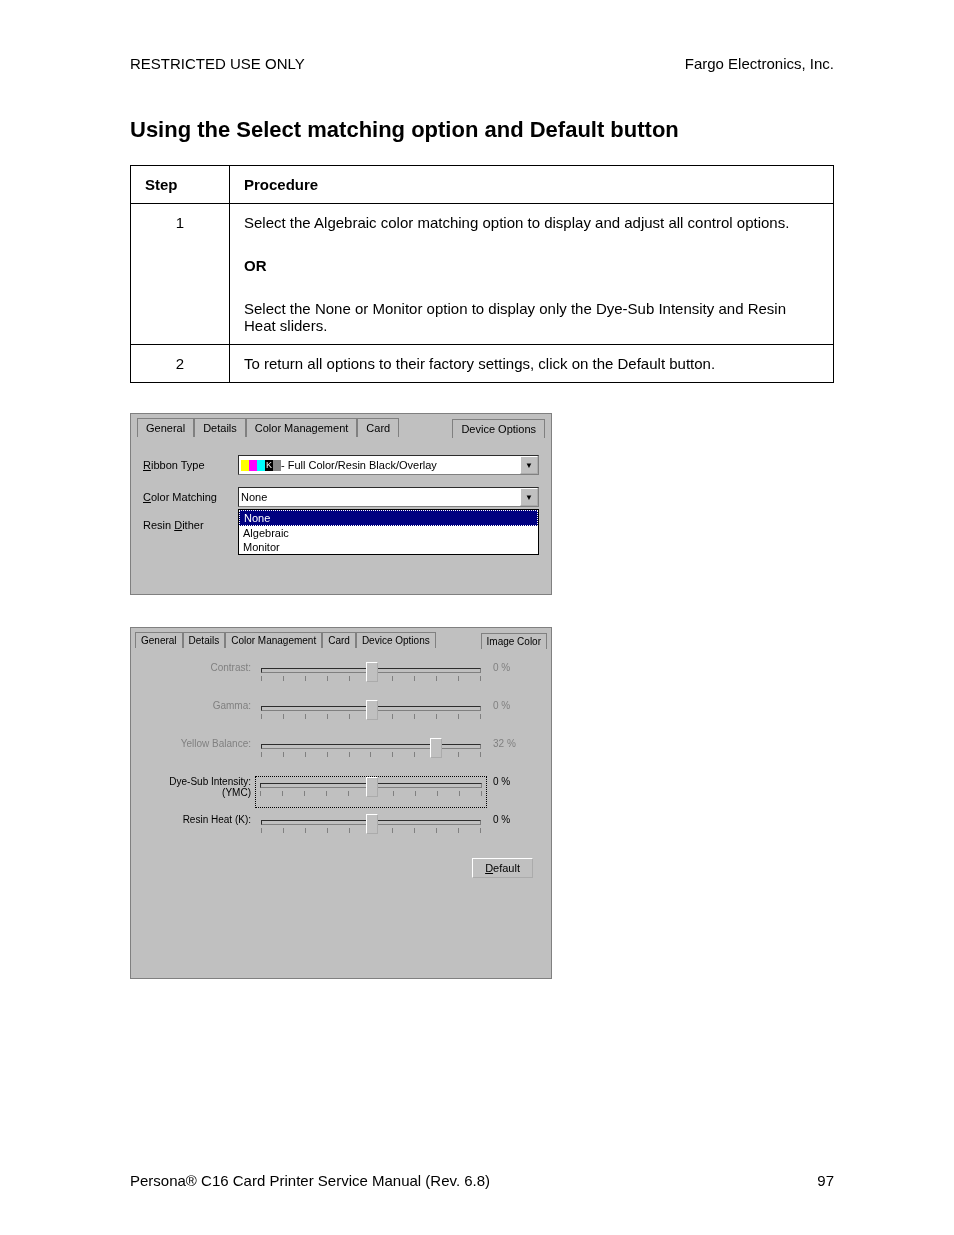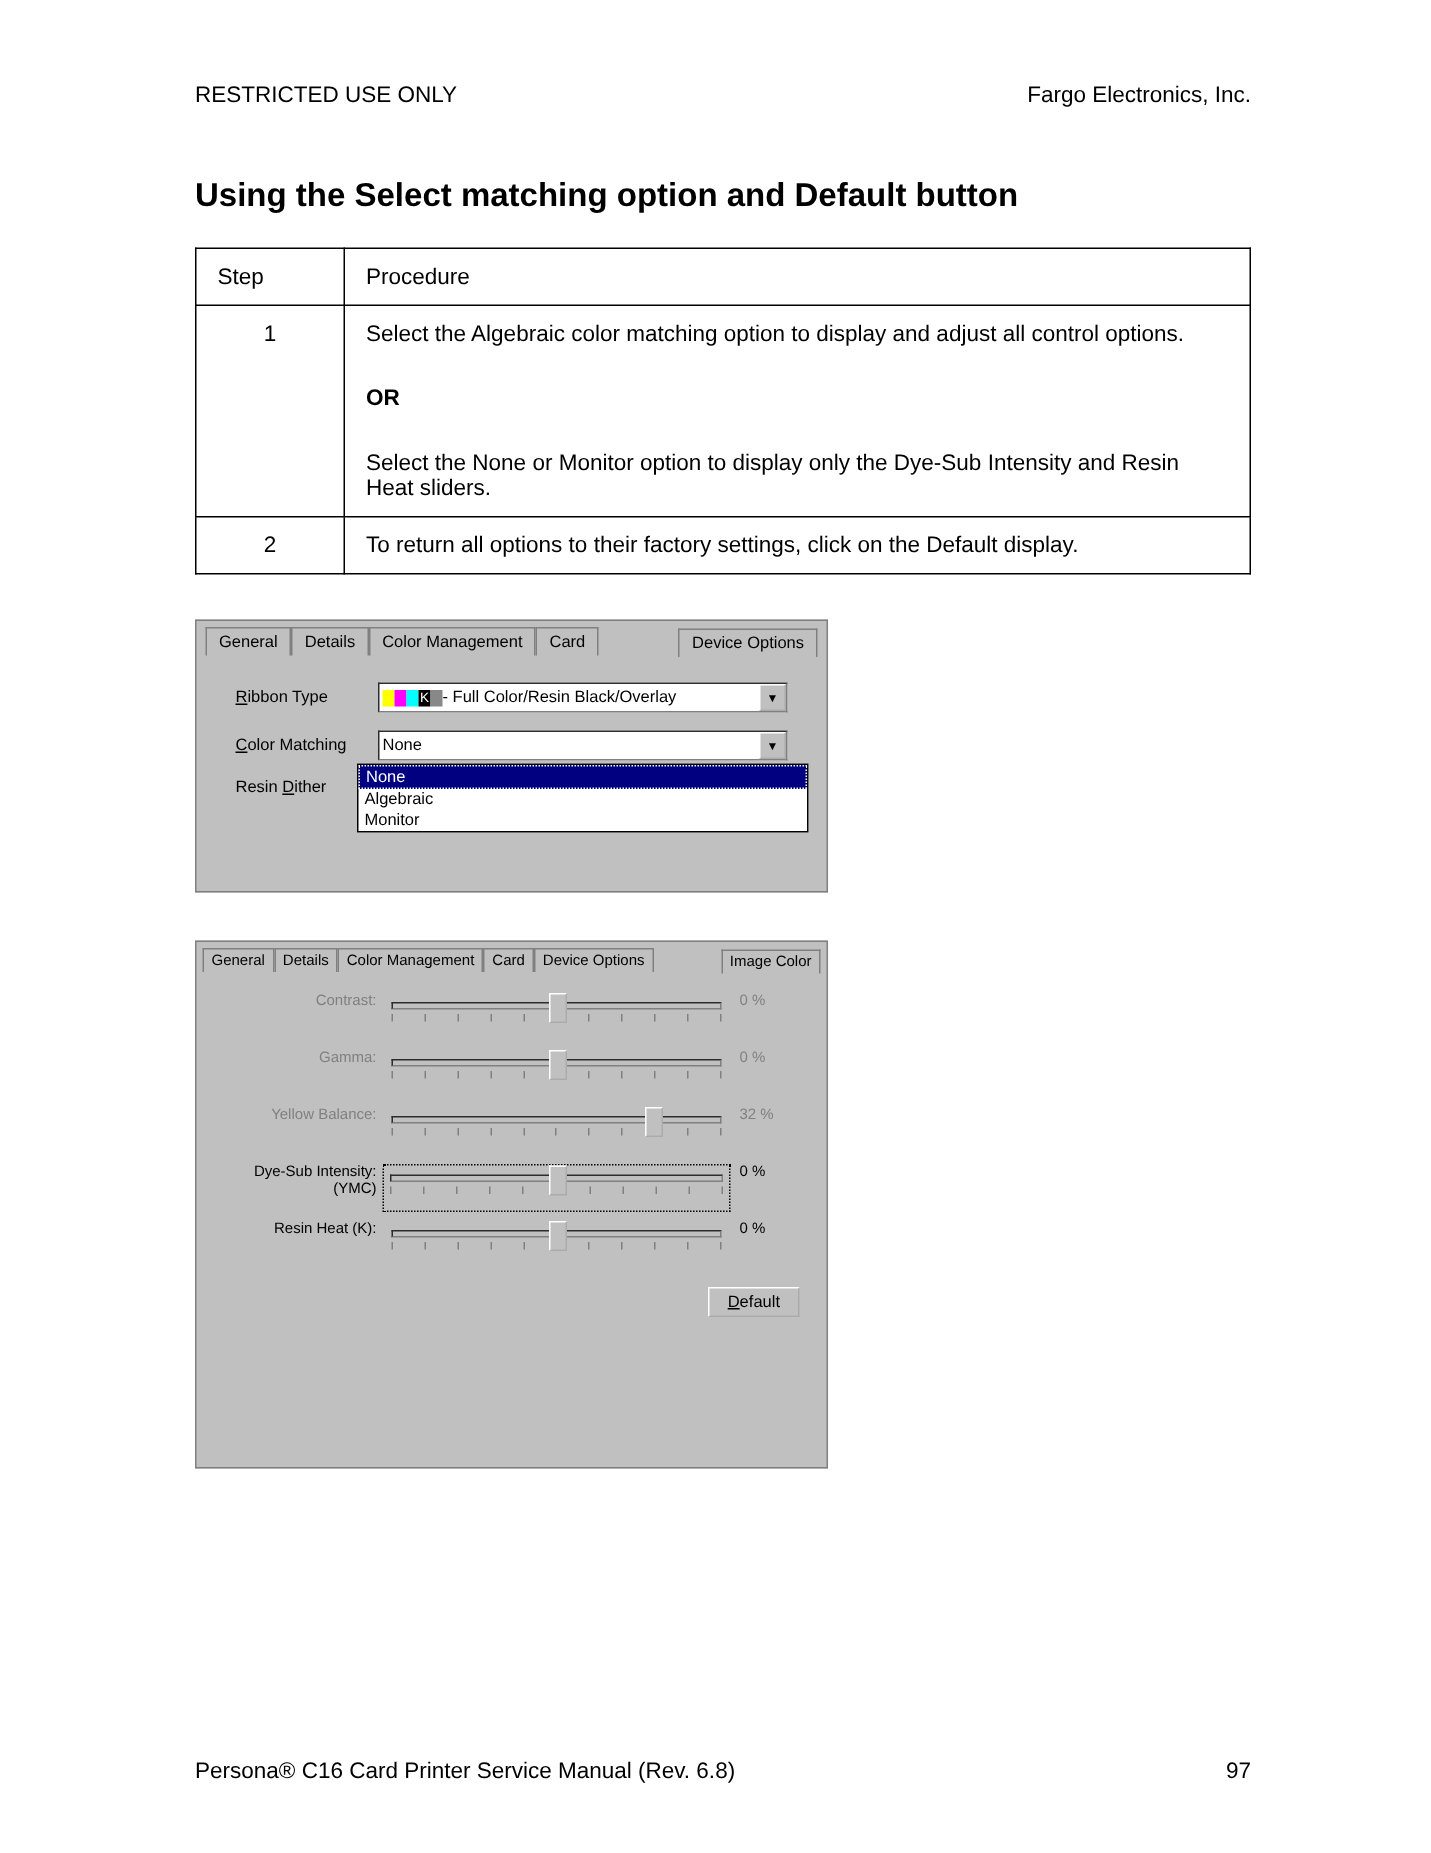--- a/index.html
+++ b/index.html
@@ -10,21 +10,21 @@
     width:954px;
     height:1235px;
     position:relative;
     box-sizing:border-box;
     padding:55px 120px 40px 130px;
   }
   .hdr{display:flex;justify-content:space-between;font-size:15px;margin-bottom:45px}
   h1{font-size:22px;font-weight:bold;margin:0 0 22px 0}
   table.proc{border-collapse:collapse;width:100%;font-size:15px}
   table.proc th,table.proc td{border:1px solid #000;padding:10px 14px;text-align:left;vertical-align:top}
-  table.proc th{font-weight:normal}
+  table.proc th{font-weight:bold}
   table.proc td.step{text-align:center;width:70px}
   .b{font-weight:normal}
   .or{font-weight:bold;margin:26px 0}
 
   
   .panel1{
     margin:30px 0 0 0;
     width:420px;height:180px;
     background:#c0c0c0;
     border:1px solid #808080;
@@ -33,21 +33,21 @@
     position:relative;
   }
   .tabs1{display:flex;padding:4px 6px 0 6px}
   .tab1{
     border:1px solid #808080;border-bottom:none;
     background:#c0c0c0;padding:3px 8px;margin-right:0;
     font-size:11px;
   }
   .tab1.sel{background:#c0c0c0;font-weight:normal;position:relative;top:1px}
   .tab-gap{flex:1}
-  .p1body{padding:18px 26px}
+  .p1body{padding:18px 12px}
   .row1{display:flex;align-items:center;margin-bottom:12px}
   .lbl1{width:95px;text-align:left;font-size:11px}
   .lbl1 u{text-decoration:underline}
   .combo{
     flex:1;display:flex;align-items:center;
     background:#fff;border:1px inset #808080;height:18px;
     font-size:11px;padding:0 2px;position:relative;
   }
   .combo .arrow{
     width:16px;height:16px;background:#c0c0c0;border:1px outset #fff;
@@ -127,21 +127,21 @@
       </div>
       <div class="or">OR</div>
       <div>
         <span>Select the </span><span class="b">None or Monitor</span><span> option to display only the Dye-Sub Intensity and Resin Heat sliders.</span>
       </div>
     </td>
   </tr>
   <tr>
     <td class="step">2</td>
     <td>
-      <span>To return all options to their factory settings, click on the </span><span class="b">Default</span><span> display.</span>
+      <span>To return all options to their factory settings, click on the </span><span class="b">Default</span><span> button.</span>
     </td>
   </tr>
 </tbody>
   </table>
 
 <div class="panel1">
   <div class="tabs1">
     <div class="tab1">General</div>
     <div class="tab1">Details</div>
     <div class="tab1">Color Management</div>

